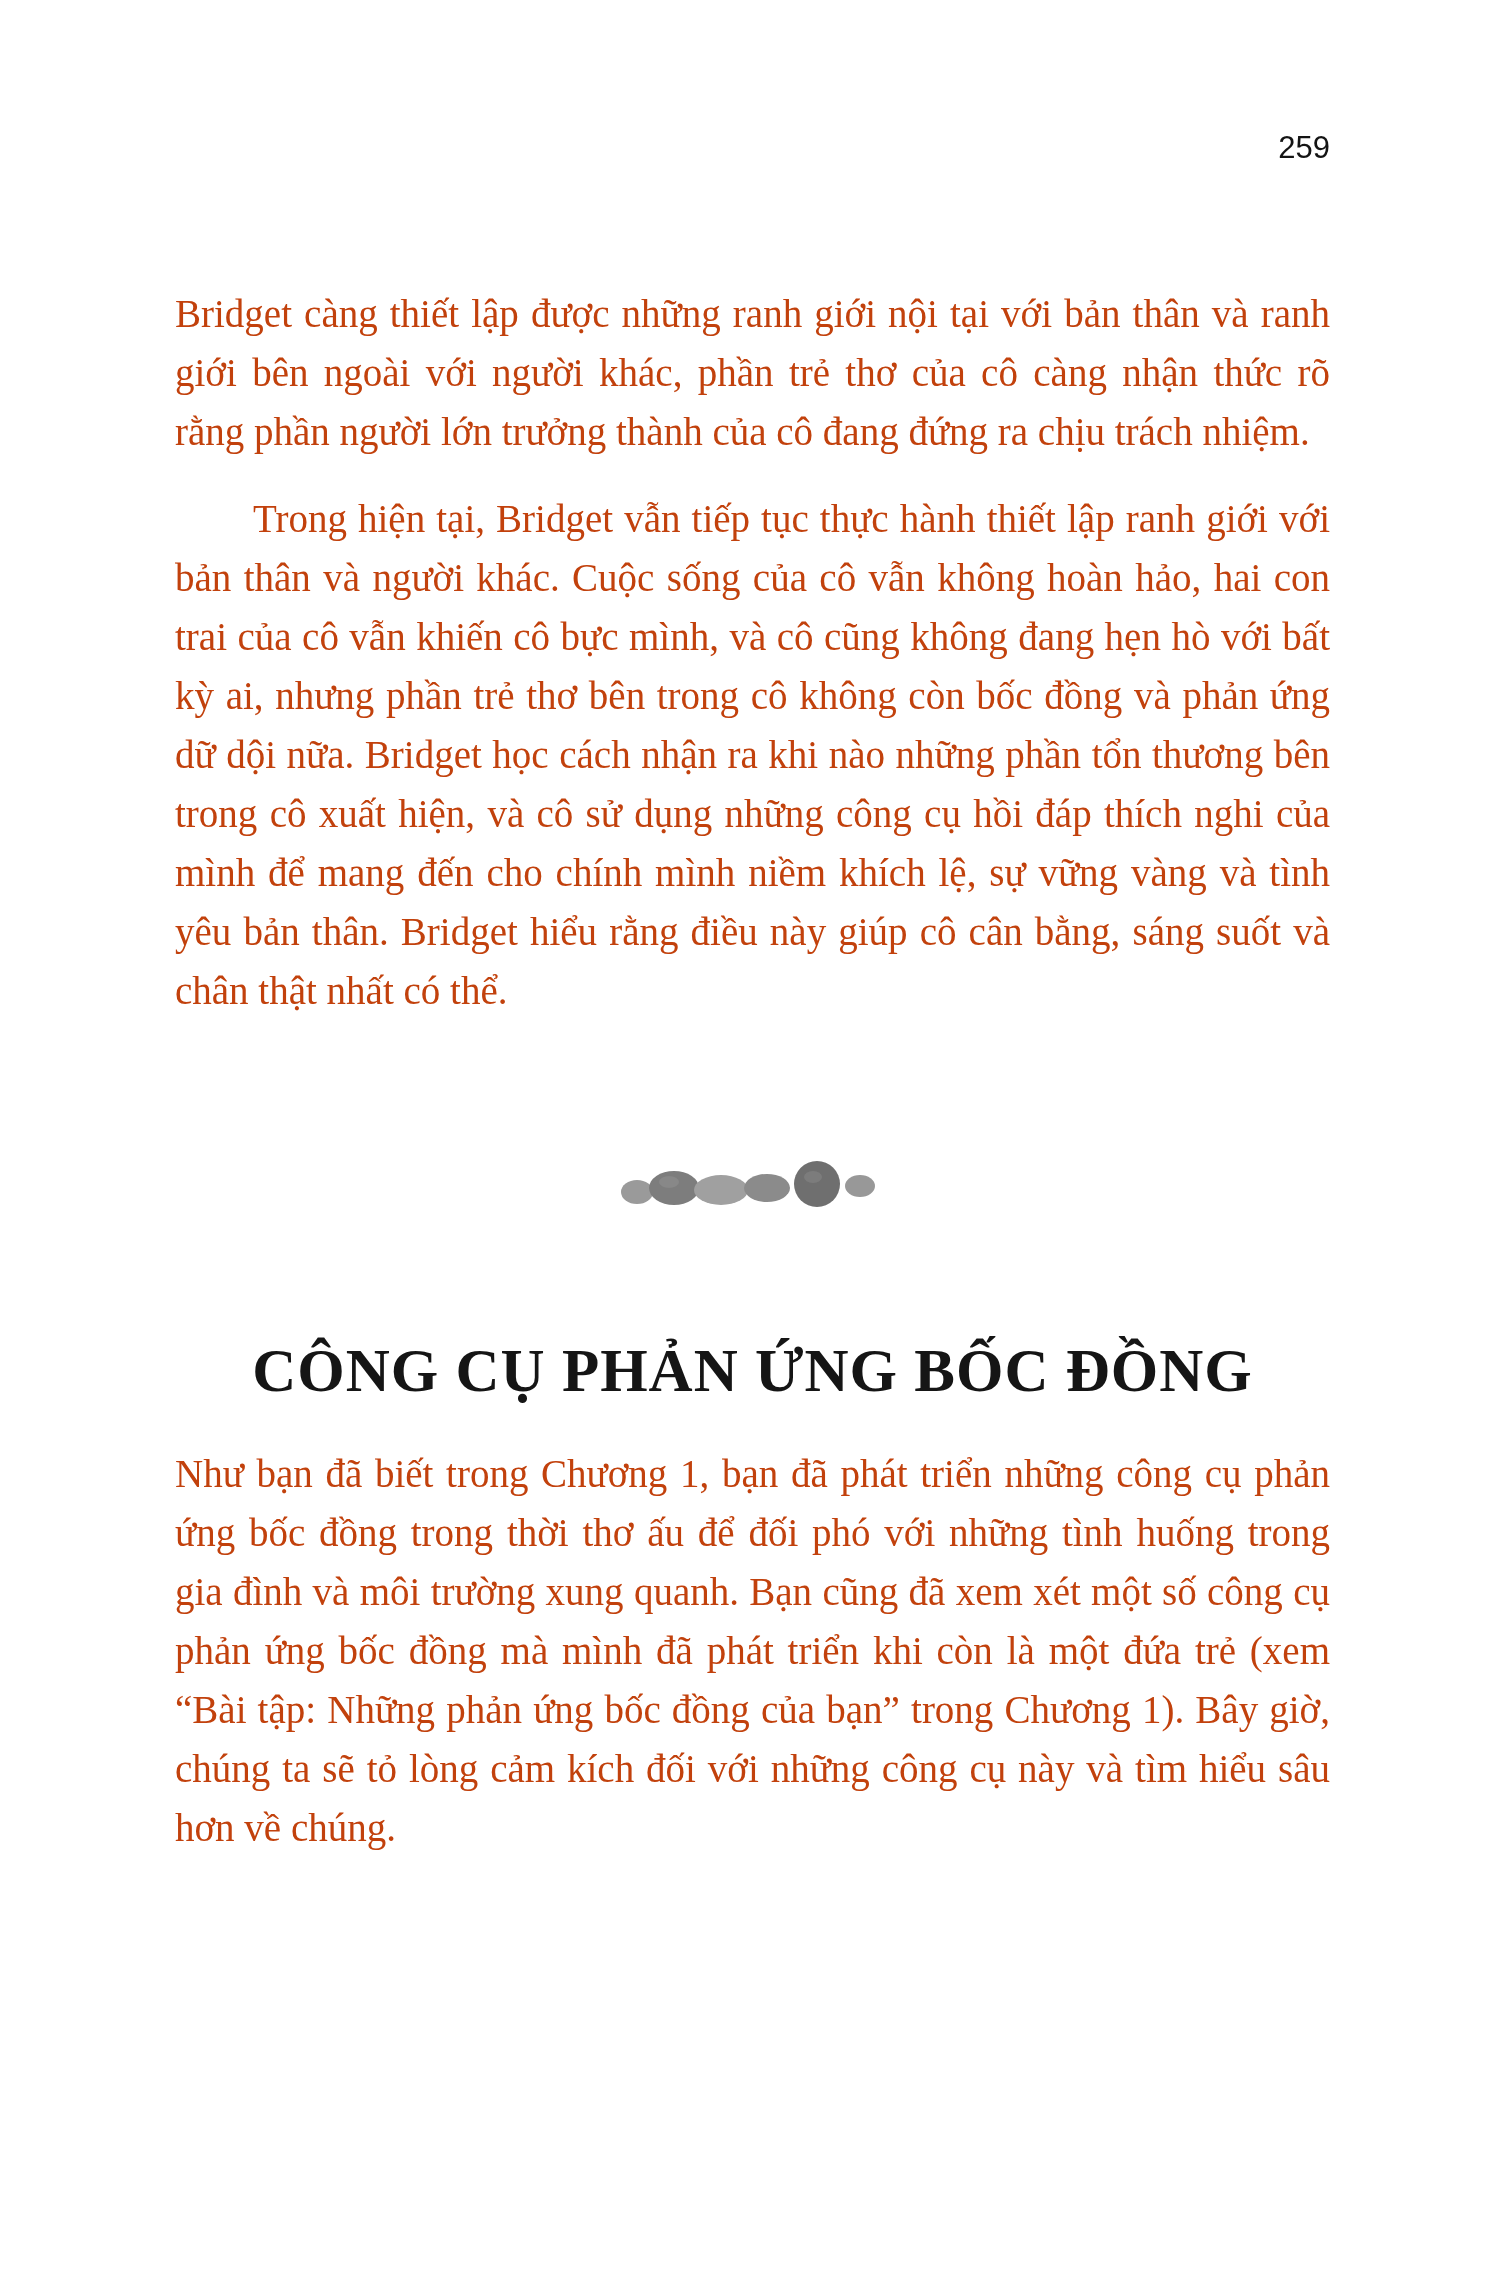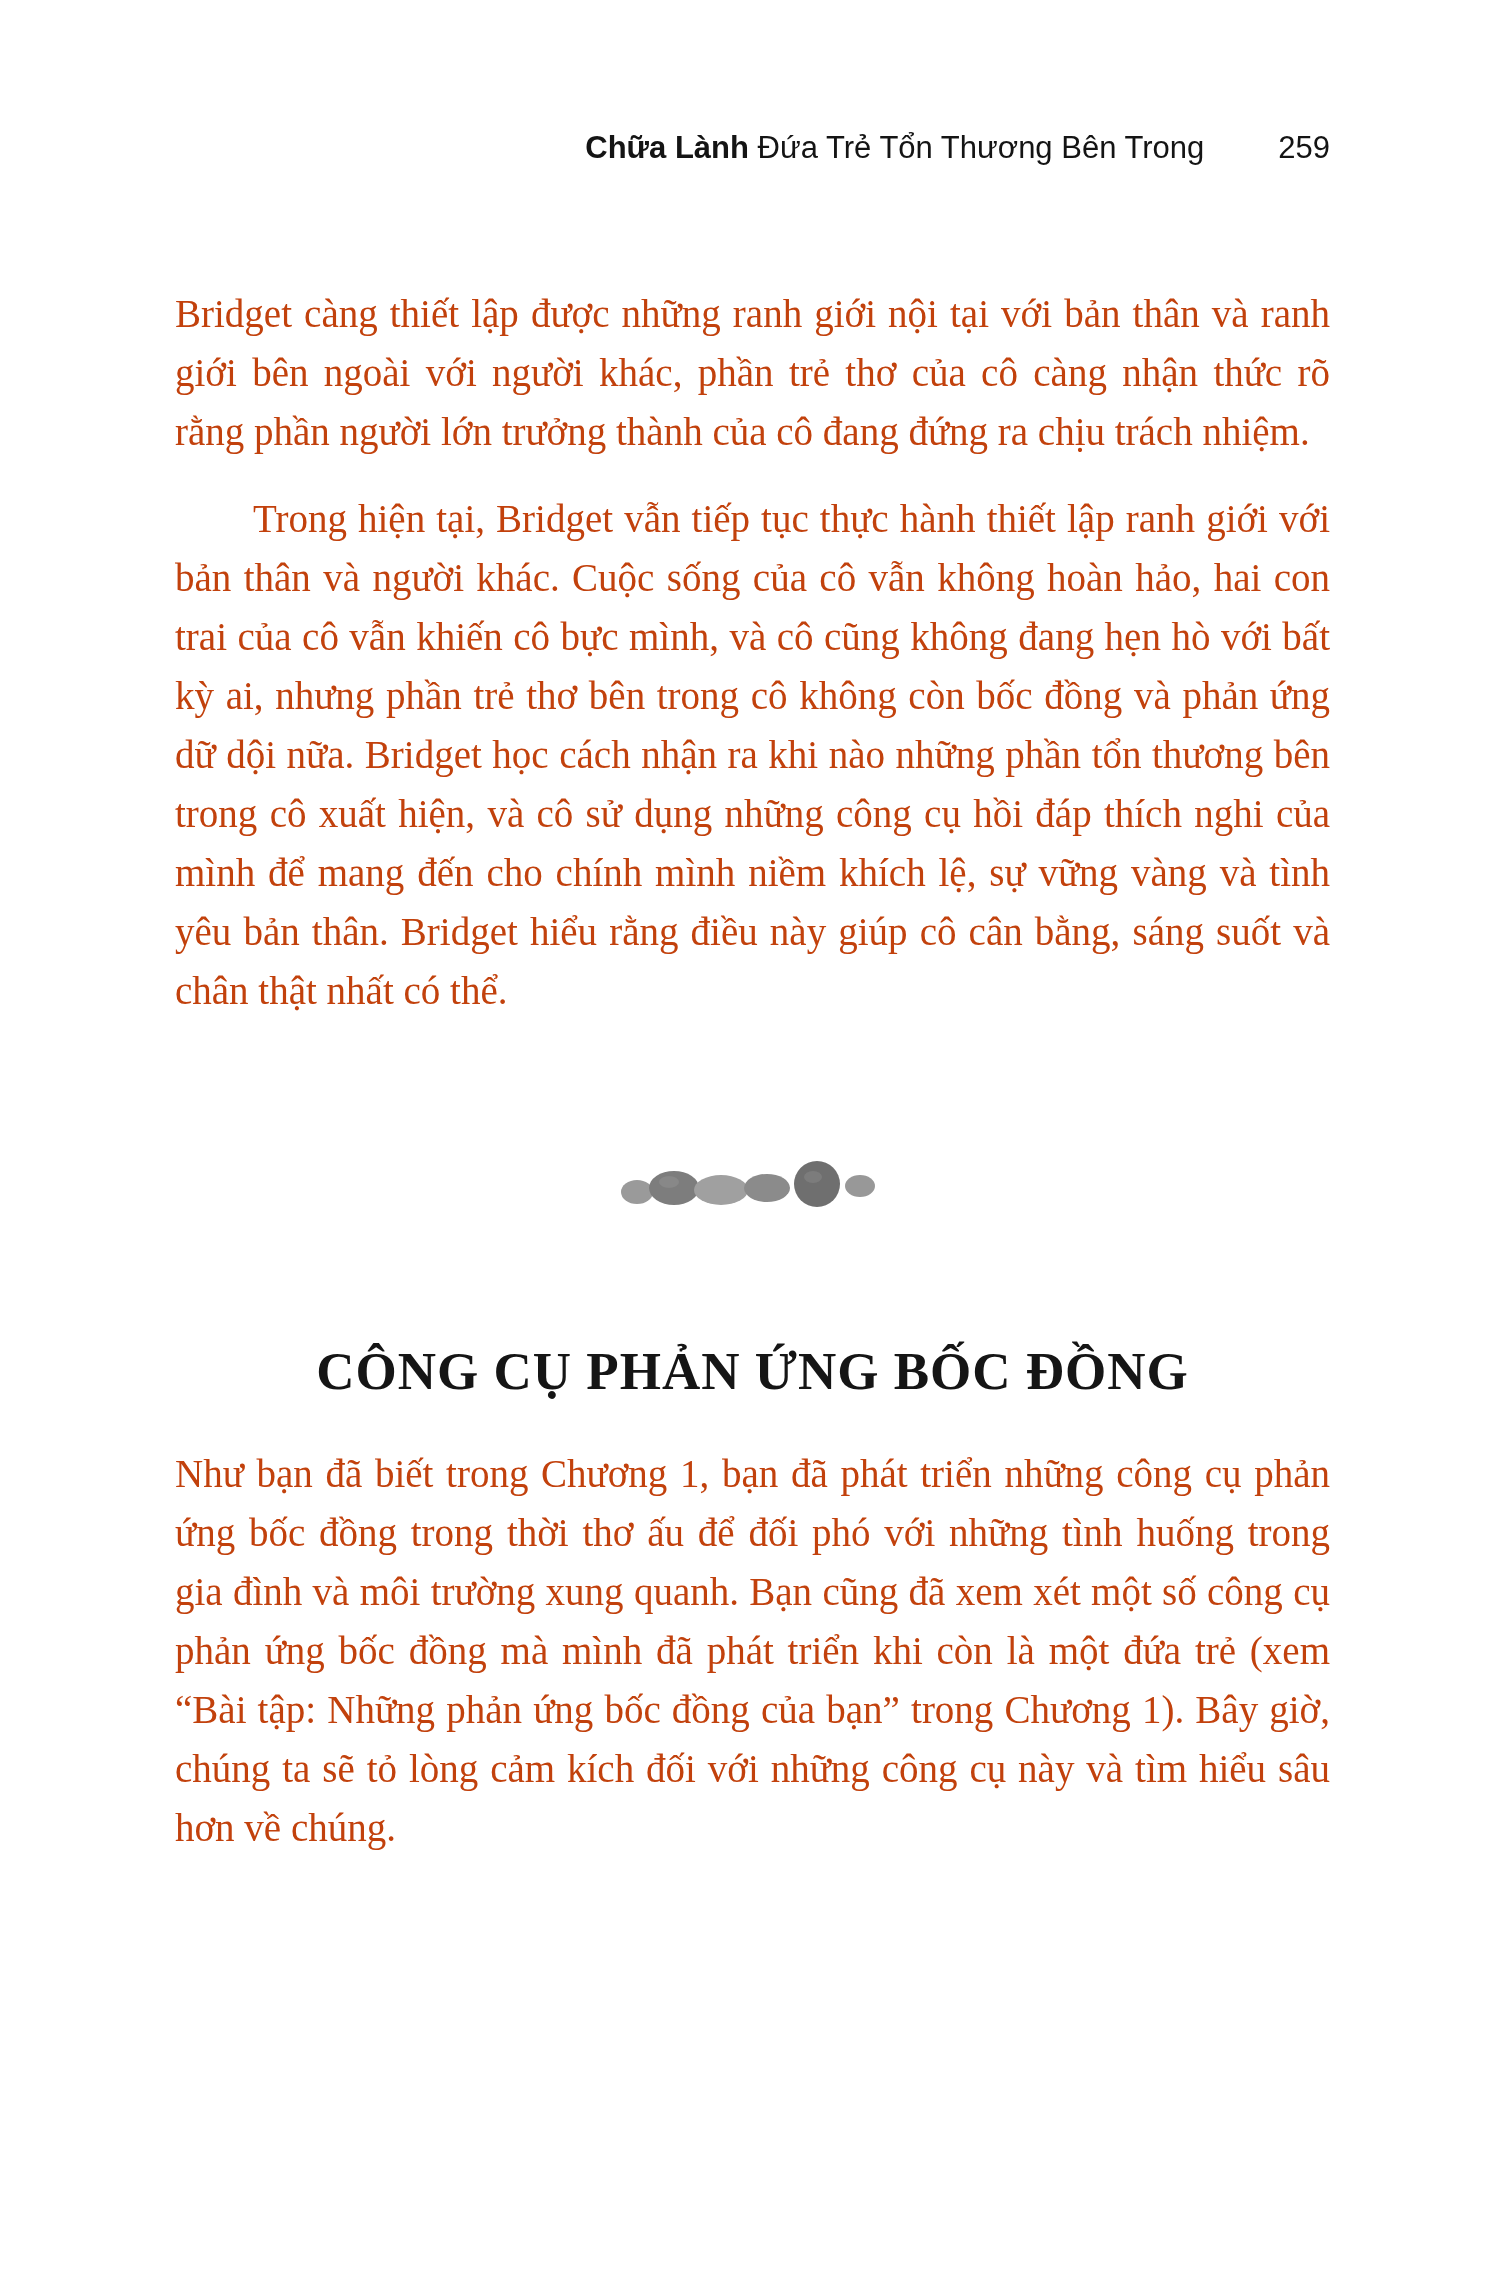--- a/index.html
+++ b/index.html
@@ -51,40 +51,37 @@
   }
   .divider {
     margin-top: 132px;
     text-align: center;
     height: 66px;
     line-height: 0;
   }
   h2.section-heading {
     margin: 122px 0 0 0;
     text-align: center;
-    font-size: 53px;
+    font-size: 61px;
     line-height: 62px;
     font-weight: 600;
     letter-spacing: 1px;
     color: #151515;
     font-family: "Liberation Serif", "DejaVu Serif", serif;
   }
   p.after-heading {
     margin-top: 42px;
   }
 </style>
 </head>
 <body>
 
 <div class="page">
 
   <div class="running-header">
-    <div class="header-title">
-      <span class="title-bold">Chữa Lành</span><span class="title-rest"> Đứa Trẻ Tổn Thương Bên Trong</span>
-    </div>
     <div class="page-number">259</div>
   </div>
 
   <p class="body-par">Bridget càng thiết lập được những ranh giới nội tại với bản thân và ranh giới bên ngoài với người khác, phần trẻ thơ của cô càng nhận thức rõ rằng phần người lớn trưởng thành của cô đang đứng ra chịu trách nhiệm.</p>
 
   <p class="body-par par-indent">Trong hiện tại, Bridget vẫn tiếp tục thực hành thiết lập ranh giới với bản thân và người khác. Cuộc sống của cô vẫn không hoàn hảo, hai con trai của cô vẫn khiến cô bực mình, và cô cũng không đang hẹn hò với bất kỳ ai, nhưng phần trẻ thơ bên trong cô không còn bốc đồng và phản ứng dữ dội nữa. Bridget học cách nhận ra khi nào những phần tổn thương bên trong cô xuất hiện, và cô sử dụng những công cụ hồi đáp thích nghi của mình để mang đến cho chính mình niềm khích lệ, sự vững vàng và tình yêu bản thân. Bridget hiểu rằng điều này giúp cô cân bằng, sáng suốt và chân thật nhất có thể.</p>
 
   <div class="divider">
     <svg width="272" height="66" viewBox="0 0 272 66" xmlns="http://www.w3.org/2000/svg">
       <ellipse cx="20" cy="40" rx="16" ry="12" fill="#9a9a9a"></ellipse>

